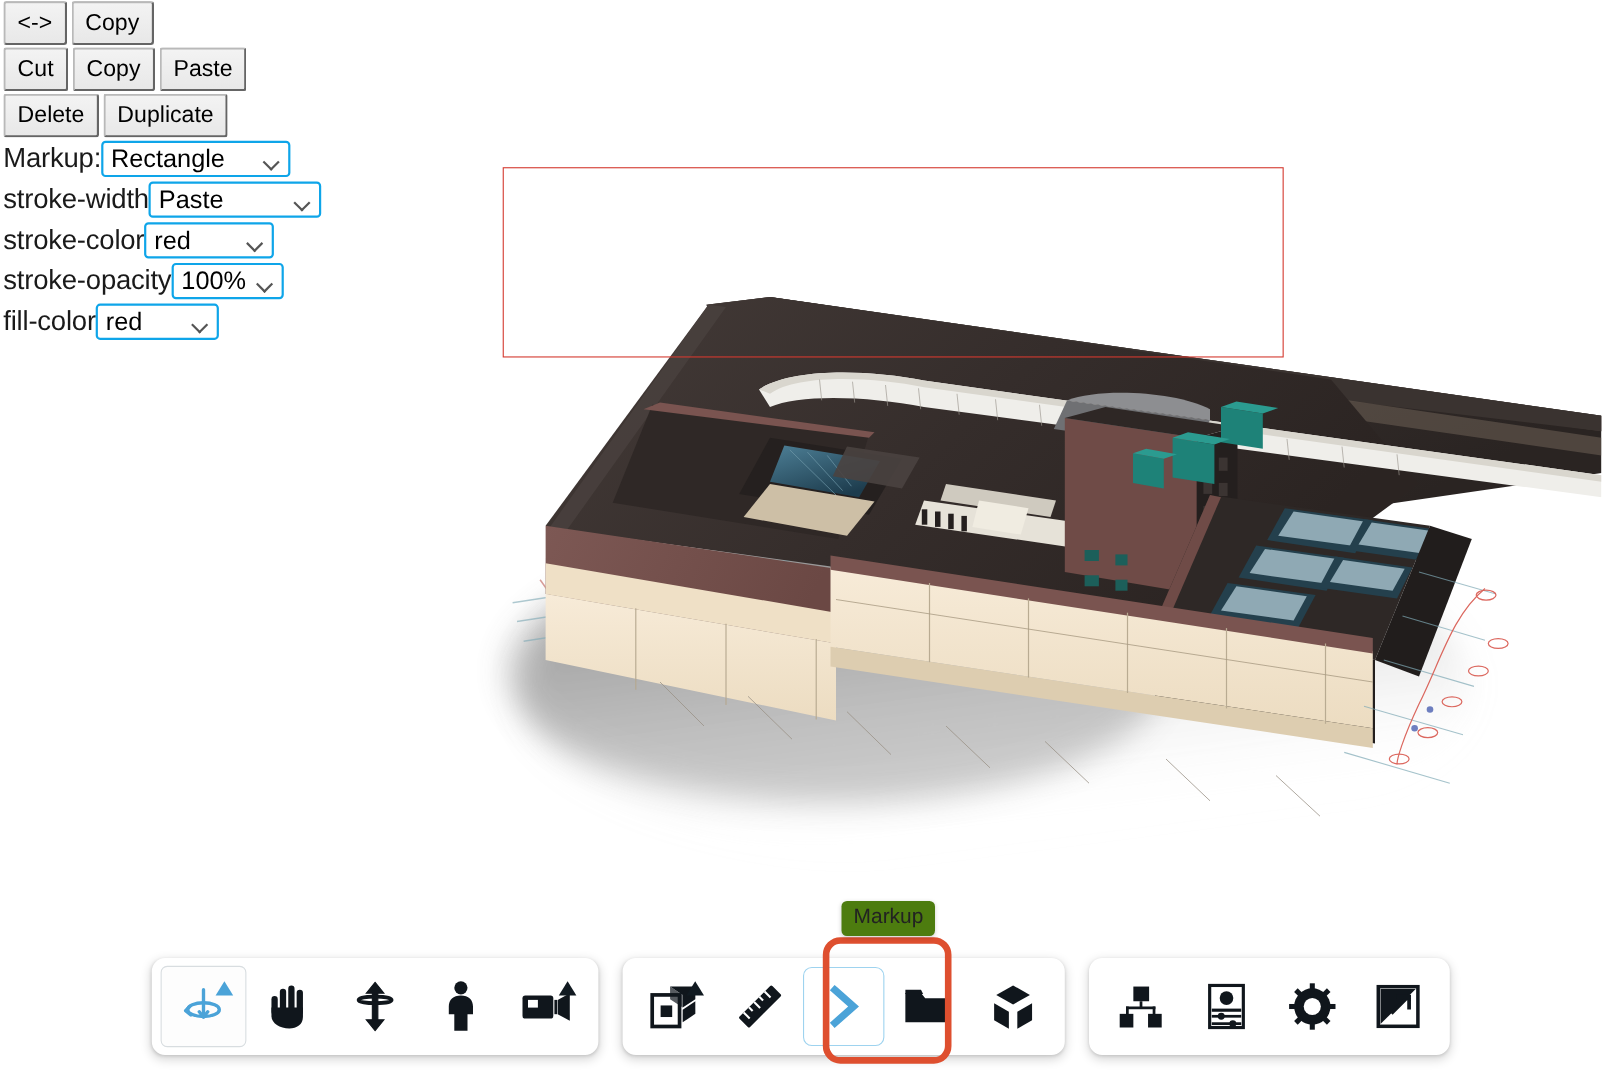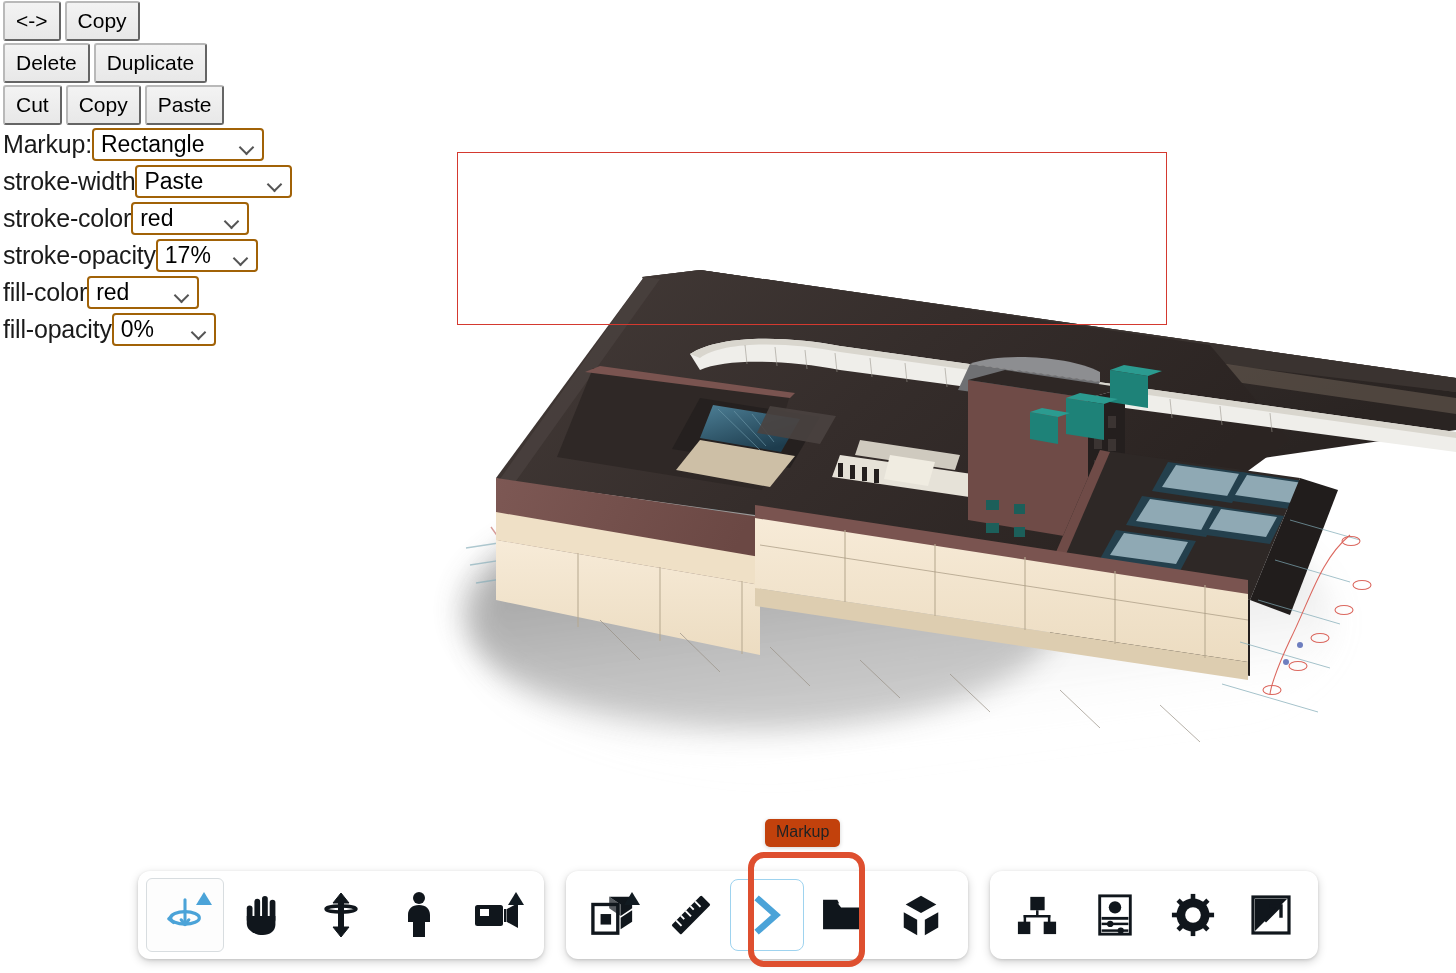--- a/index.html
+++ b/index.html
@@ -73,21 +73,21 @@
     color: #1a1a1a;
     line-height: 1;
     white-space: nowrap;
     letter-spacing: -0.2px;
   }
   .ui-select {
     position: relative;
     display: inline-flex;
     align-items: center;
     background: #ffffff;
-    border: 2px solid #a16207;
+    border: 2px solid #0ea5e9;
     border-radius: 4px;
     height: 33px;
     padding: 0 34px 0 7px;
     font-size: 23px;
     color: #000;
     font-family: "Liberation Sans", sans-serif;
     cursor: default;
     white-space: nowrap;
   }
   .ui-select::after {
@@ -165,24 +165,24 @@
     width: 117px; height: 115px;
     border: 6px solid #de4f2f;
     border-radius: 16px;
     z-index: 60;
     pointer-events: none;
   }
   
   #markup-tooltip {
     position: absolute;
     left: 765px; top: 819px;
-    background: #c2410c;
+    background: #4d7c0f;
     border-radius: 5px;
     padding: 4px 11px 6px 11px;
-    font-size: 16px;
+    font-size: 19px;
     color: #222;
     box-shadow: 0 1px 4px rgba(0,0,0,0.18);
     z-index: 61;
     white-space: nowrap;
   }
 </style>
 </head>
 <body>
 
 <div id="app">
@@ -431,59 +431,55 @@
 
   <div id="edit-panel">
 
     <div class="btn-row">
       <button class="ui-btn">&lt;-&gt;</button>
       <button class="ui-btn">Copy</button>
     </div>
 
 
     <div class="btn-row">
-      <button class="ui-btn">Delete</button>
-      <button class="ui-btn">Duplicate</button>
-    </div>
-
-    <div class="btn-row">
       <button class="ui-btn">Cut</button>
       <button class="ui-btn">Copy</button>
       <button class="ui-btn">Paste</button>
     </div>
 
+    <div class="btn-row">
+      <button class="ui-btn">Delete</button>
+      <button class="ui-btn">Duplicate</button>
+    </div>
+
     <div class="field-row">
       <span class="field-label">Markup:</span>
       <span class="ui-select sel-markup">Rectangle</span>
     </div>
 
     <div class="field-row">
       <span class="field-label">stroke-width</span>
       <span class="ui-select sel-sw">Paste</span>
     </div>
 
     <div class="field-row">
       <span class="field-label">stroke-color</span>
       <span class="ui-select sel-sc">red</span>
     </div>
 
     <div class="field-row">
       <span class="field-label">stroke-opacity</span>
-      <span class="ui-select sel-so">17%</span>
+      <span class="ui-select sel-so">100%</span>
     </div>
 
     <div class="field-row">
       <span class="field-label">fill-color</span>
       <span class="ui-select sel-fc">red</span>
     </div>
 
-    <div class="field-row">
-      <span class="field-label">fill-opacity</span>
-      <span class="ui-select sel-fo">0%</span>
-    </div>
   </div>
 
   <div id="markup-tooltip">Markup</div>
 
   <div id="toolbar">
 
     <div class="tool-group">
 
       <div class="tool-btn active-outline">
         <svg width="46" height="46" viewBox="0 0 48 48">

